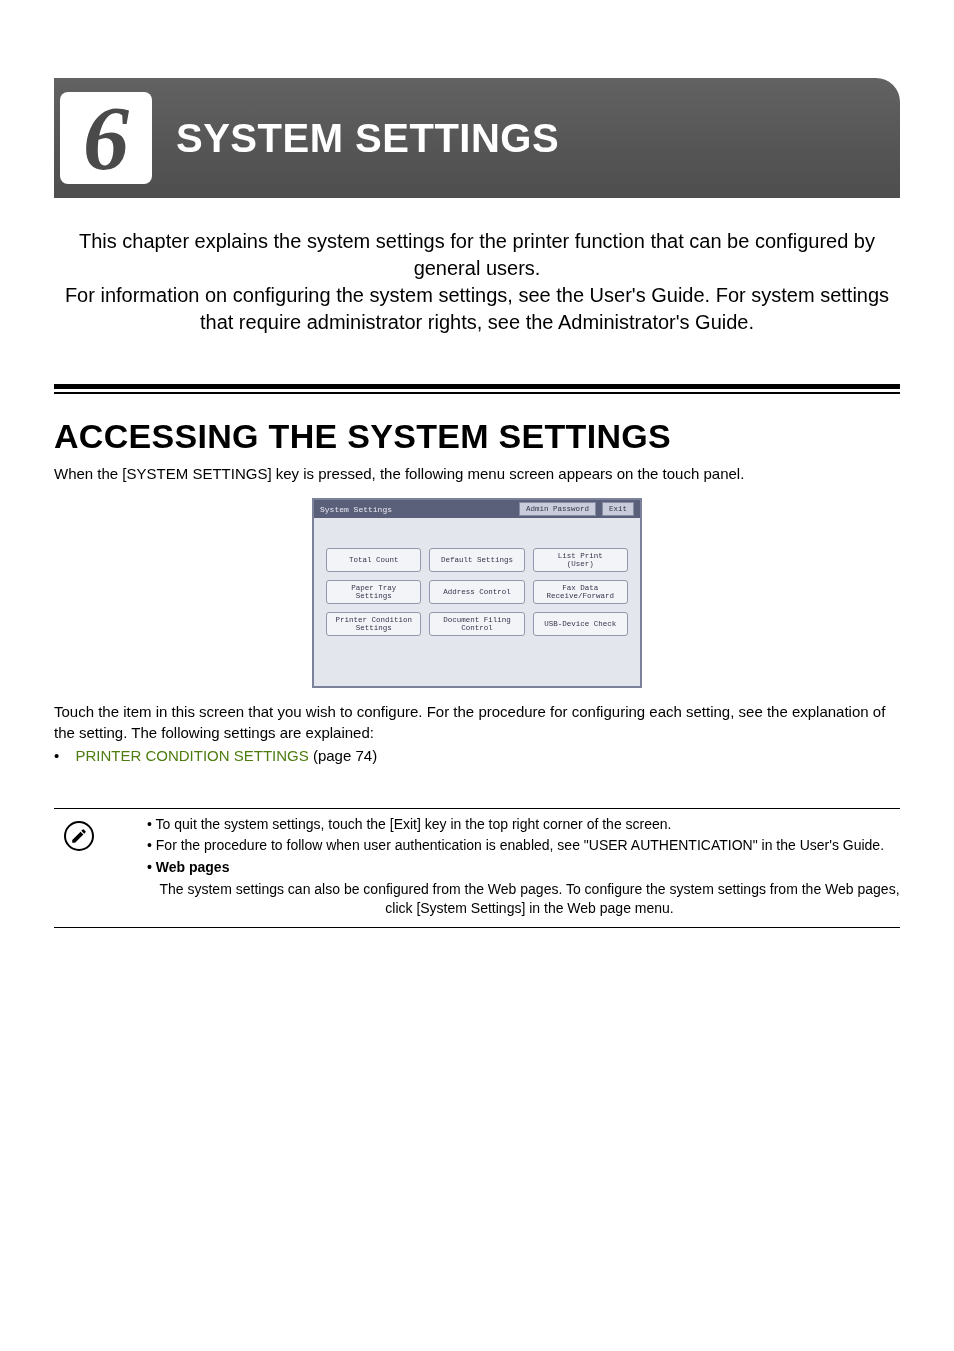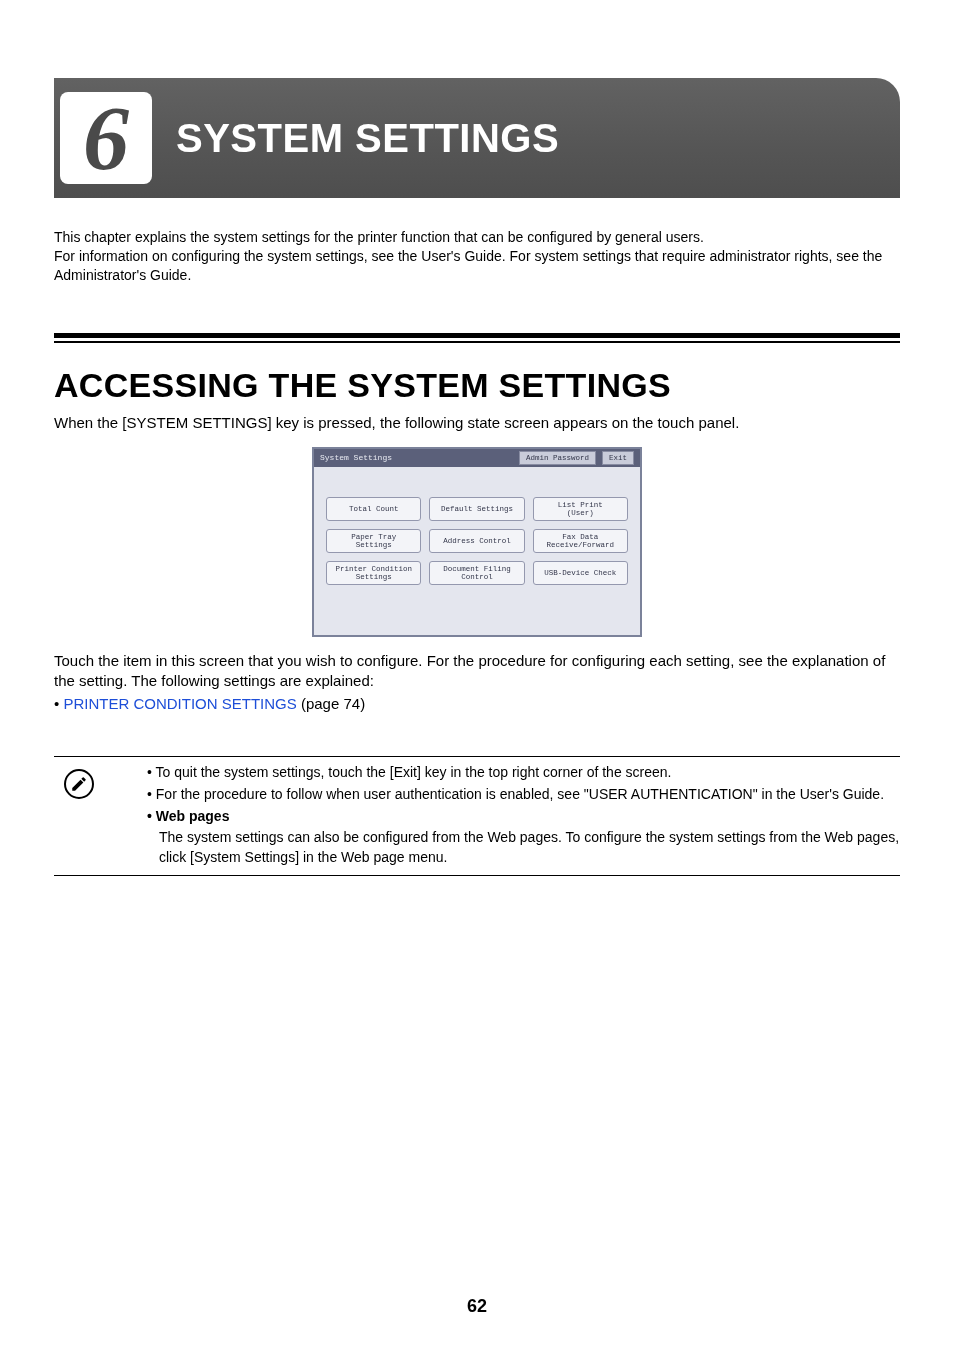--- a/index.html
+++ b/index.html
@@ -35,21 +35,21 @@
     color: #4a4a4a;
     line-height: 1;
   }
   .chapter-title {
     font-size: 40px;
     font-weight: bold;
     margin-left: 24px;
     letter-spacing: 0.5px;
   }
 
-  .intro { margin-top: 30px; font-size: 14px; line-height: 1.35; }
+  .intro { margin-top: 30px; font-size: 20px; line-height: 1.35; text-align: center; }
 
   .hr-thick {
     margin-top: 48px;
     border-top: 5px solid #000;
     border-bottom: 2px solid #000;
     height: 10px;
   }
 
   .section-title {
     font-size: 34px;
@@ -104,35 +104,35 @@
     align-items: center;
     justify-content: center;
     text-align: center;
     line-height: 1.1;
     font-size: 7.5px;
     padding: 0 3px;
   }
 
   .after-panel { font-size: 15px; line-height: 1.35; }
   .bullet-line { font-size: 15px; margin-top: 4px; }
-  .link { color: #1d4ed8; }
+  .link { color: #4d7c0f; margin-left: 12px; }
 
   
   .note-wrap { margin-top: 44px; }
   .note-hr { border-top: 1px solid #000; }
   .note-row { display: flex; align-items: flex-start; padding: 6px 0; gap: 43px; }
   .note-icon-cell { width: 50px; display: flex; align-items: flex-start; justify-content: center; padding-top: 6px; }
   .note-icon {
     width: 30px; height: 30px;
     border: 2px solid #000; border-radius: 50%;
     display: flex; align-items: center; justify-content: center;
   }
   .note-list { flex: 1; font-size: 14px; line-height: 1.4; }
   .note-list .nb { margin-bottom: 2px; }
-  .note-list .sub { margin-left: 12px; }
+  .note-list .sub { margin-left: 12px; text-align: center; }
   .bold { font-weight: bold; }
 
   .page-num { text-align: center; font-size: 18px; font-weight: bold; margin-top: 420px; }
 </style>
 </head>
 <body>
 
 <div class="page">
 
   <div class="chapter-bar">
@@ -144,21 +144,21 @@
 
   <div class="intro">
     <p>This chapter explains the system settings for the printer function that can be configured by general users.</p>
     <p>For information on configuring the system settings, see the User's Guide. For system settings that require administrator rights, see the Administrator's Guide.</p>
   </div>
 
   <div class="hr-thick"></div>
 
   <h1 class="section-title">ACCESSING THE SYSTEM SETTINGS</h1>
 
-  <p class="body-text">When the [SYSTEM SETTINGS] key is pressed, the following state screen appears on the touch panel.</p>
+  <p class="body-text">When the [SYSTEM SETTINGS] key is pressed, the following menu screen appears on the touch panel.</p>
 
   <div class="panel-wrap">
     <div class="panel">
       <div class="panel-header">
         <span>System Settings</span>
         <span class="right">
           <span class="hbtn">Admin Password</span>
           <span class="hbtn">Exit</span>
         </span>
       </div>

